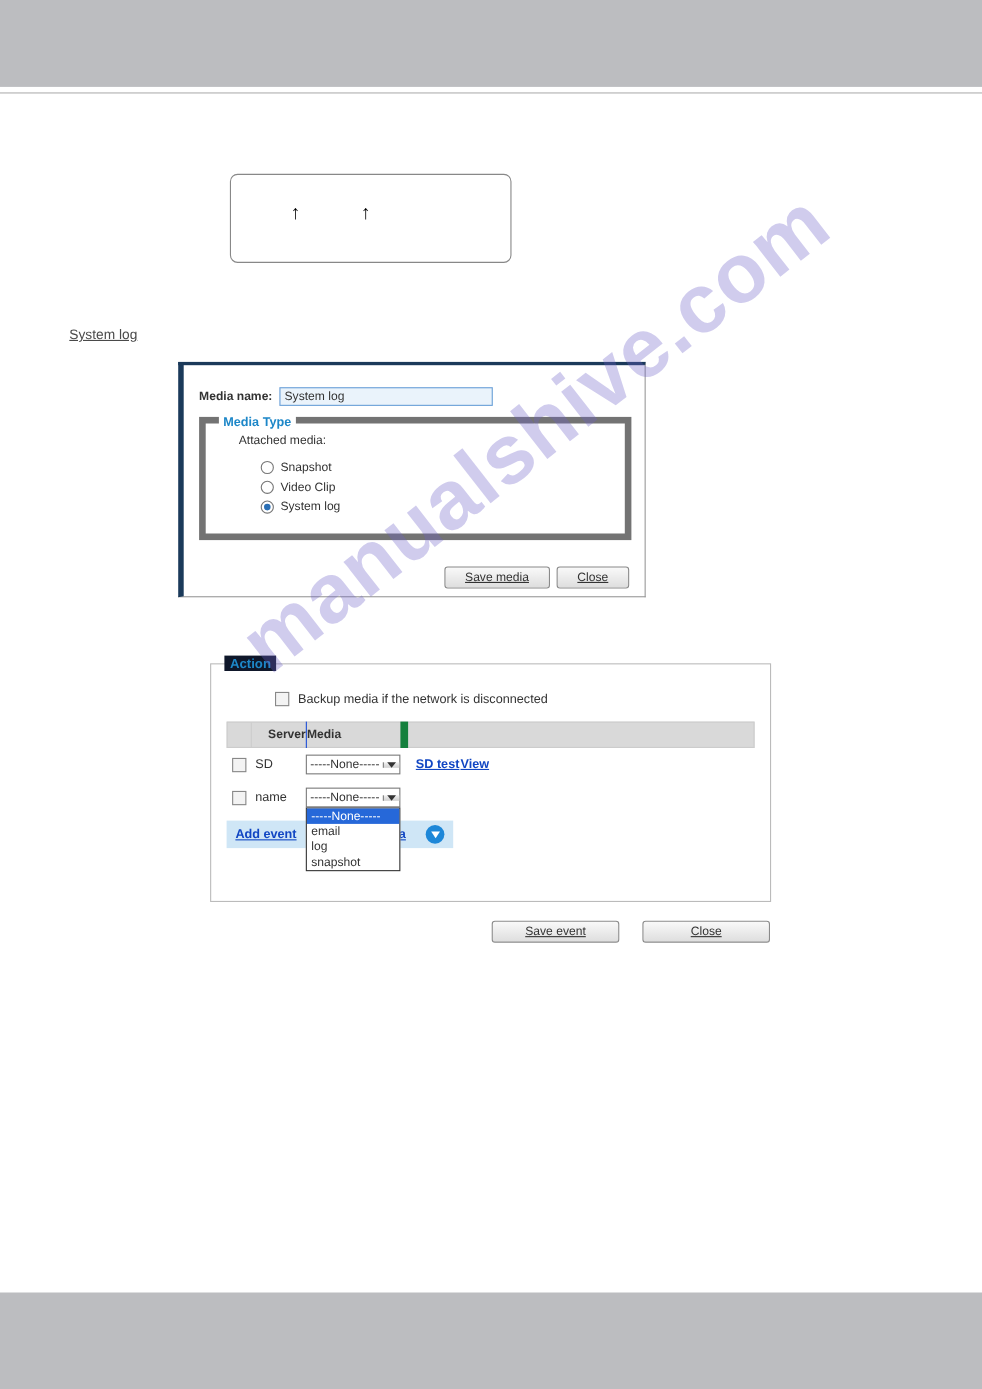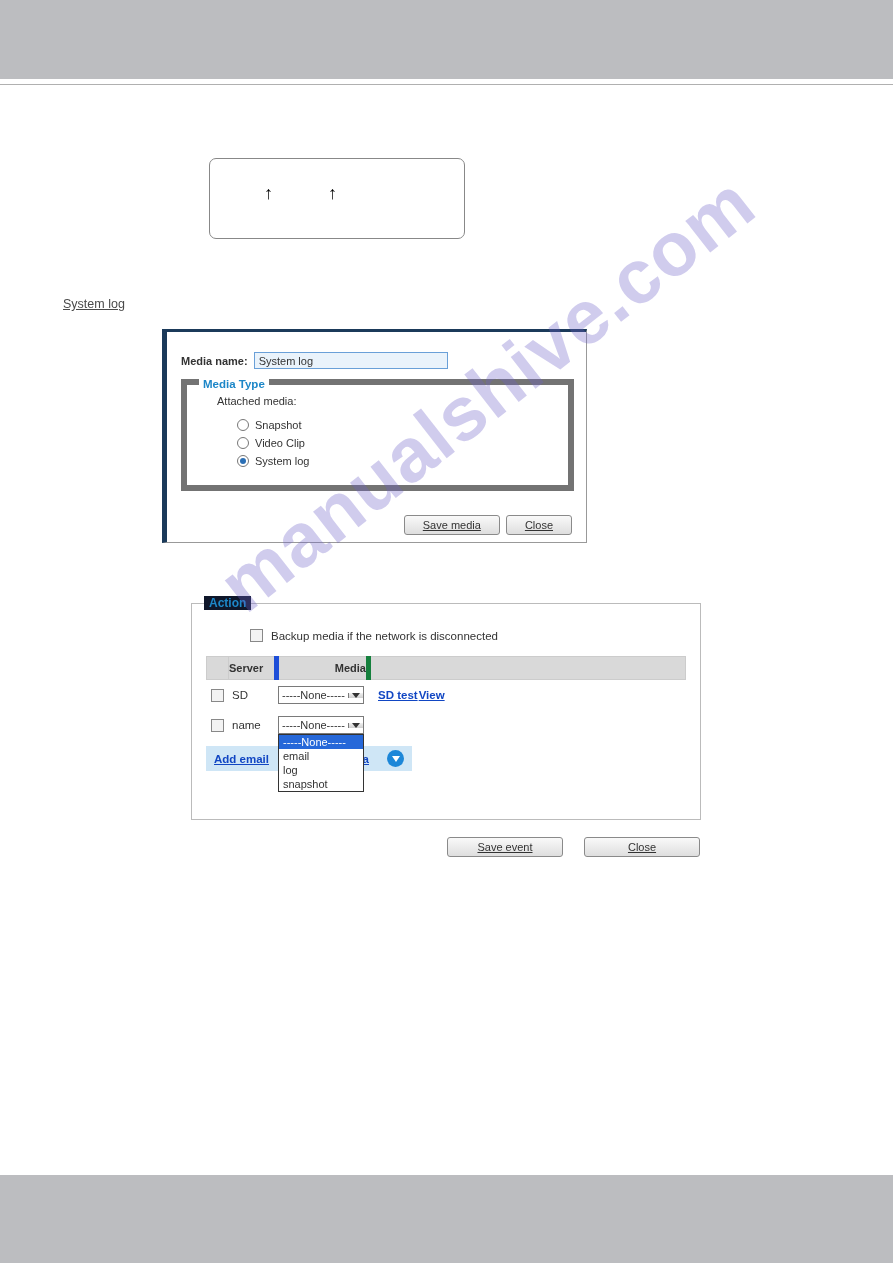--- a/index.html
+++ b/index.html
@@ -103,22 +103,22 @@
   }
   .shot2-legend {
     position:absolute; top:-8px; left:12px;
     background:#0f172a; padding:0 5px;
     color:#1d87c8; font-weight:bold; font-size:12px;
   }
   .chk-row { display:flex; align-items:center; gap:8px; font-size:11.5px; color:#333; margin-bottom:14px;margin-left:44px;}
   .chk { width:13px; height:13px; border:1px solid #888; background:#f3f3f3;}
   .th-row { display:flex; background:#d9d9d9; height:24px; align-items:center; font-size:11px; font-weight:bold; color:#333; border:1px solid #ccc;}
   .th-chk { width:22px; border-right:1px solid #ccc; height:100%; }
-  .th-srv { width:50px; text-align:left; border-right:5px solid #1d4ed8; line-height:24px;}
-  .th-med { width:92px; text-align:right; border-right:5px solid #15803d; line-height:24px;}
+  .th-srv { width:50px; text-align:right; border-right:1px solid #1d4ed8; line-height:24px;}
+  .th-med { width:92px; text-align:left; border-right:7px solid #15803d; line-height:24px;}
   .th-ext { flex:1; text-align:center; line-height:24px;}
   .tr { display:flex; align-items:center; height:30px; font-size:11.5px; color:#333;}
   .tr .c1 { width:22px; display:flex; justify-content:center;}
   .tr .c2 { width:50px; padding-left:4px;}
   .tr .c3 { width:92px; display:flex; align-items:center; position:relative;}
   .sel-box {
     border:1px solid #7a7a7a; background:#fff; height:18px;
     display:flex; align-items:center; font-size:11px;
     width:86px; position:relative;
   }
@@ -251,21 +251,21 @@
         <div class="dropdown-open">
           <div class="hi">-----None-----</div>
           <div>email</div>
           <div>log</div>
           <div>snapshot</div>
         </div>
       </div>
     </div>
 
     <div class="addrow">
-      <span class="link" style="font-weight:bold;">Add email</span>
+      <span class="link" style="font-weight:bold;">Add event</span>
       <span style="flex:1"></span>
       <span class="link" style="font-weight:bold;">dia</span>
       <span class="circ-blue">
           <span class="wt"></span>
         </span>
     </div>
 
     <div class="bottom-btns">
       <span class="btn wide">Save event</span>
       <span class="btn wide">Close</span>

